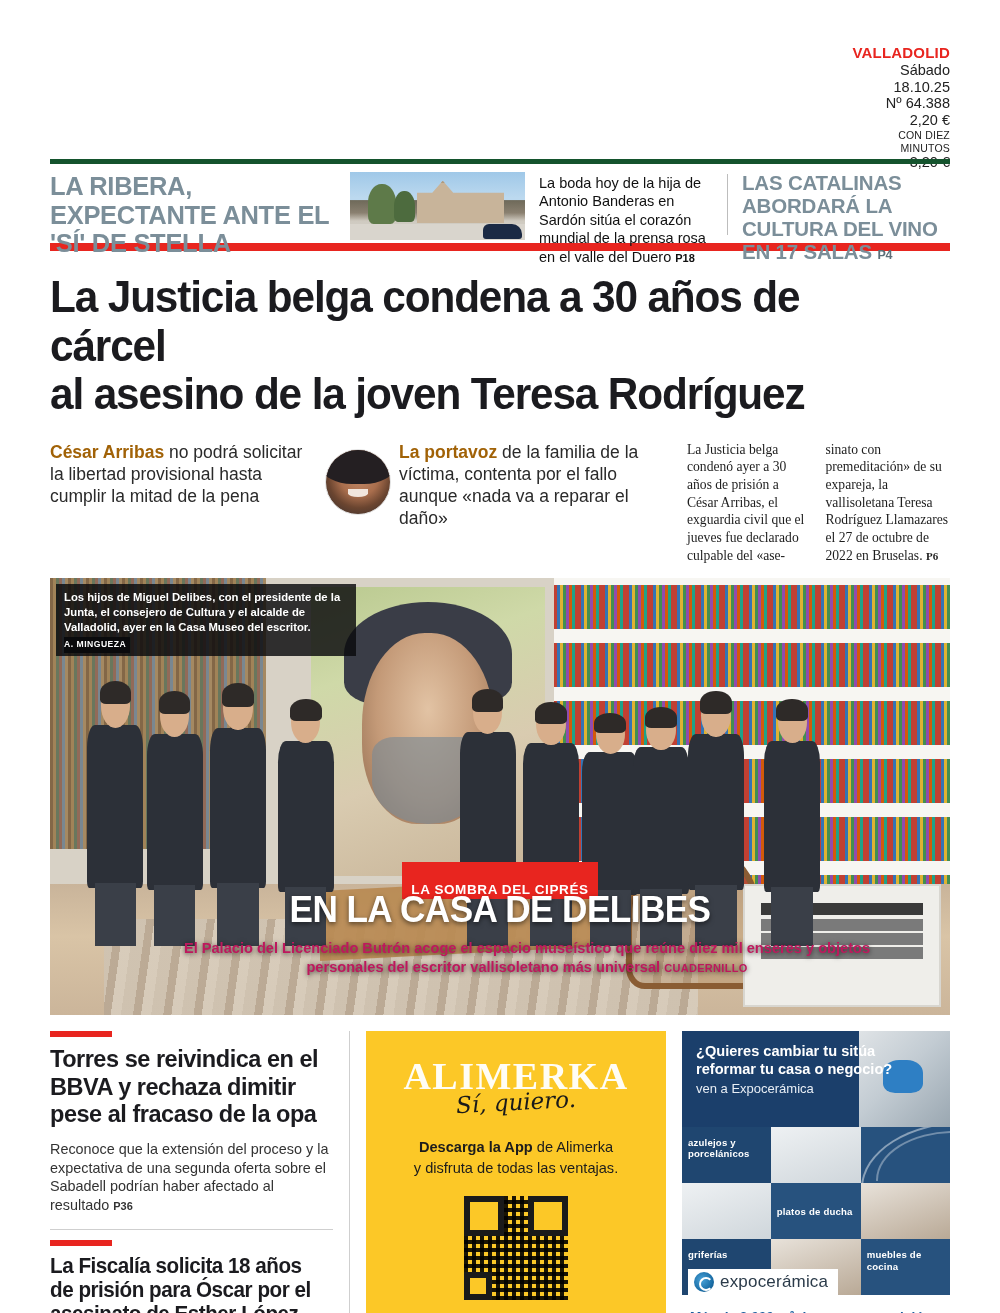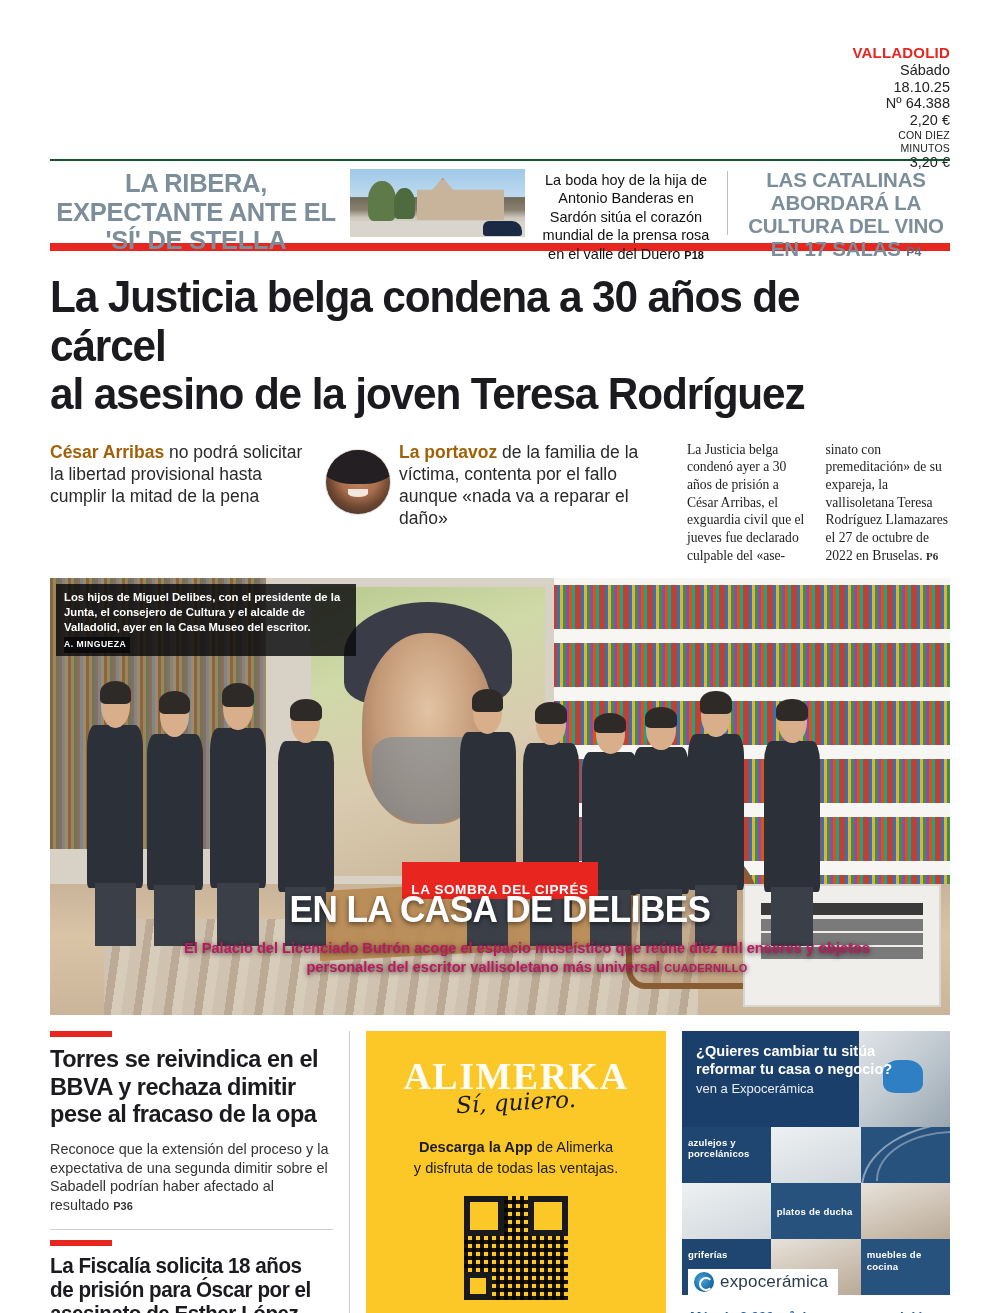--- a/index.html
+++ b/index.html
@@ -41,23 +41,22 @@
     font-family: "Liberation Sans", sans-serif;
   }
   .edition .city { color: #e8251f; font-weight: bold; font-size: 15px; letter-spacing: 0.2px; }
   .edition .line { font-size: 14.5px; color: #222; }
   .edition .small { font-size: 10.5px; color: #222; letter-spacing: 0.2px; }
 
   
   .teaser-bar {
     position: relative; display: flex; align-items: stretch;
     height: 78px; margin-top: 34px;
-    border-top: 2px solid #14532d;
+    border-top: 5px solid #14532d;
     padding-top: 8px;
-    text-align: center;
   }
   .teaser-a {
     width: 300px; padding-right: 8px;
     font-weight: bold; font-size: 25.5px; line-height: 1.12;
     color: #7b8e99; letter-spacing: -0.3px;
   }
   .teaser-img {
     width: 175px; height: 68px; flex: none;
     background:
       linear-gradient(to bottom, #9fc8e8 0%, #bcd9ef 38%, #bcd9ef 41%, #6f6a5a 42%, #8a8070 60%, #cfcac0 72%, #d8d5cf 100%);
@@ -544,21 +543,21 @@
       <span class="cuad">CUADERNILLO</span>
     </div>
   </div>
 
   <div class="bottom">
 
     <div class="b-col-left">
       <div class="redtab"></div>
       <div class="b-head">Torres se reivindica en el BBVA y rechaza dimitir pese al fracaso de la opa</div>
       <div class="b-dek">
-        <span>Reconoce que la extensión del proceso y la expectativa de una segunda dimitir sobre el Sabadell podrían haber afectado al resultado</span>
+        <span>Reconoce que la extensión del proceso y la expectativa de una segunda oferta sobre el Sabadell podrían haber afectado al resultado</span>
         <span class="bold-page">P36</span>
       </div>
       <hr class="hr-thin">
       <div class="redtab" style="margin-top:10px;"></div>
       <div class="b-head b-head-2">La Fiscalía solicita 18 años de prisión para Óscar por el asesinato de Esther López</div>
 
     </div>
 
     <div class="b-col-mid">
       <div class="ad-ali">

